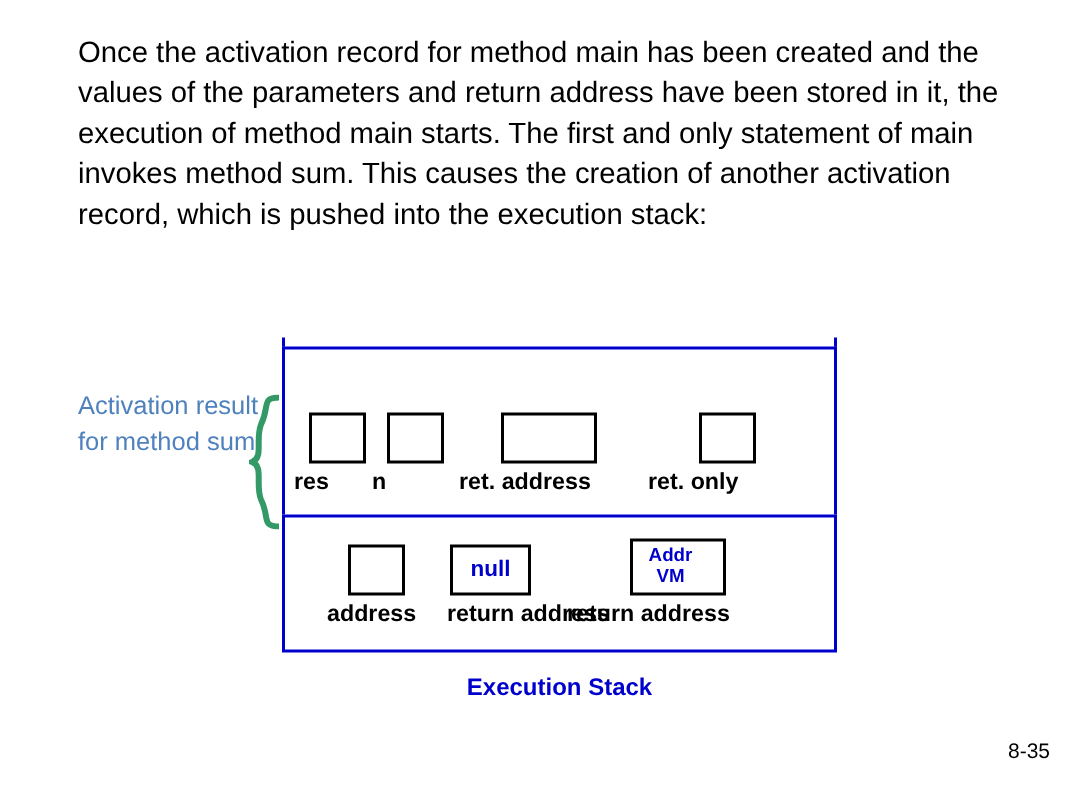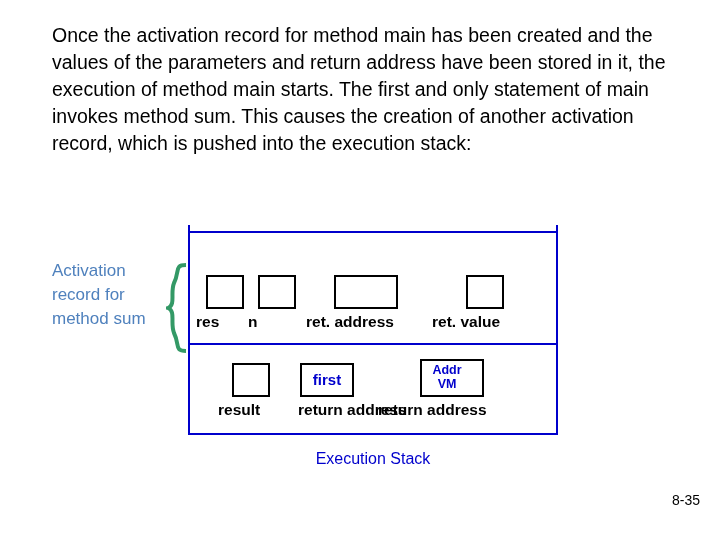--- a/index.html
+++ b/index.html
@@ -116,40 +116,40 @@
     line-height: 14px;
   }
 
   #exec-stack {
     position: absolute;
     left: 188px;
     top: 225px;
     width: 370px;
     text-align: center;
     font-size: 16px;
-    font-weight: normal;
+    font-weight: bold;
     color: #0000cc;
   }
 
   #pagenum {
     position: absolute;
     right: 20px;
     top: 492px;
     font-size: 14px;
     color: #000000;
   }
 </style>
 </head>
 <body>
 
 <div id="paragraph"><span>Once the activation record for method </span><span class="kw">main</span><span> has been created and the values of the parameters and return address have been stored in it, the execution of method </span><span class="kw">main</span><span> starts. The first and only statement of </span><span class="kw">main</span><span> invokes method </span><span class="kw">sum</span><span>. This causes the creation of another activation record, which is pushed into the execution stack:</span></div>
 
 <div id="diagram">
 
-  <div id="act-label">Activation record for method sum</div>
+  <div id="act-label">Activation result for method sum</div>
 
   <div id="brace">
     <svg width="22" height="90" viewBox="0 0 22 90">
       <path d="M20 2 C8 2 14 8 8 20 C4 30 10 42 2 45 C10 48 4 60 8 70 C14 82 8 88 20 88" fill="none" stroke="#339966" stroke-width="4"></path>
     </svg>
   </div>
 
   <div class="side-bar" style="left:188px; top:0px; height:6px;"></div>
   <div class="side-bar" style="left:556px; top:0px; height:6px;"></div>
 
@@ -160,27 +160,27 @@
   <div class="box" style="left:206px; top:50px; width:38px; height:34px;"></div>
   <div class="cap" style="left:196px; top:88px; width:58px;">res</div>
 
   <div class="box" style="left:258px; top:50px; width:38px; height:34px;"></div>
   <div class="cap" style="left:248px; top:88px; width:58px;">n</div>
 
   <div class="box" style="left:334px; top:50px; width:64px; height:34px;"></div>
   <div class="cap" style="left:306px; top:88px; width:120px;">ret. address</div>
 
   <div class="box" style="left:466px; top:50px; width:38px; height:34px;"></div>
-  <div class="cap" style="left:432px; top:88px; width:108px;">ret. value</div>
+  <div class="cap" style="left:432px; top:88px; width:108px;">ret. only</div>
 
   <div class="box" style="left:232px; top:138px; width:38px; height:34px;"></div>
-  <div class="cap" style="left:218px; top:176px; width:68px;">result</div>
+  <div class="cap" style="left:218px; top:176px; width:68px;">address</div>
 
   <div class="box" style="left:300px; top:138px; width:54px; height:34px;"></div>
-  <div class="boxtext" style="left:300px; top:146px; width:54px;">first</div>
+  <div class="boxtext" style="left:300px; top:146px; width:54px;">null</div>
   <div class="cap" style="left:298px; top:176px; width:58px;">return address</div>
 
   <div class="box" style="left:420px; top:134px; width:64px; height:38px;"></div>
   <div class="boxtext small" style="left:420px; top:138px; width:54px;">Addr<br>VM</div>
   <div class="cap" style="left:378px; top:176px; width:148px;">return address</div>
 
   <div id="exec-stack">Execution Stack</div>
 </div>
 
 <div id="pagenum">8-35</div>

